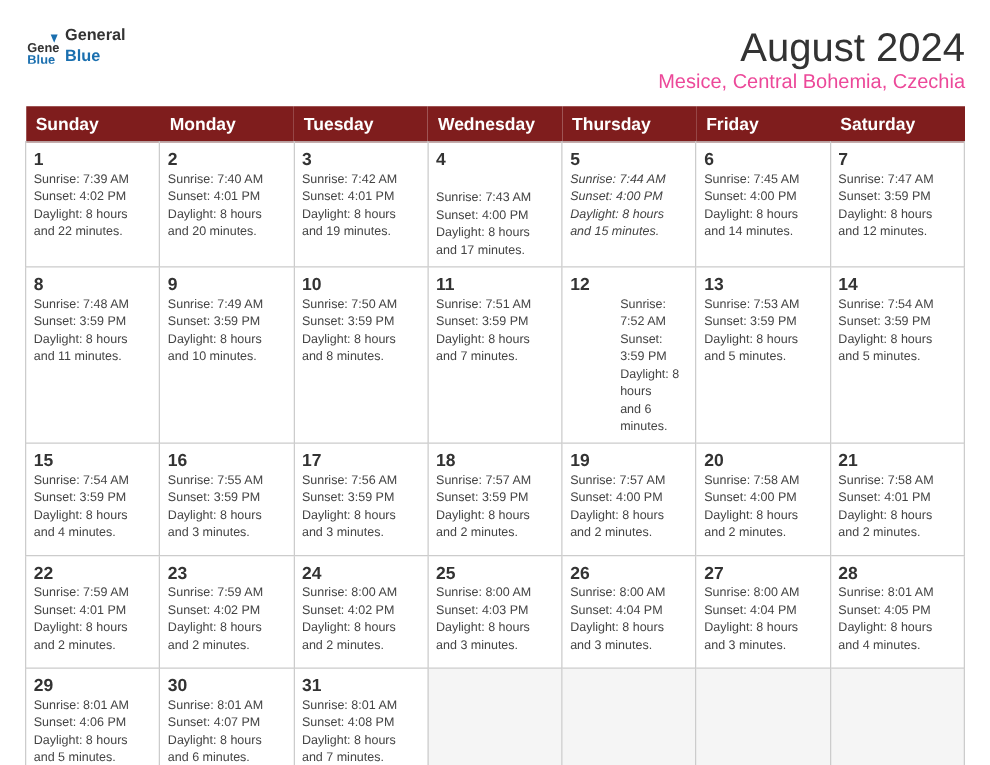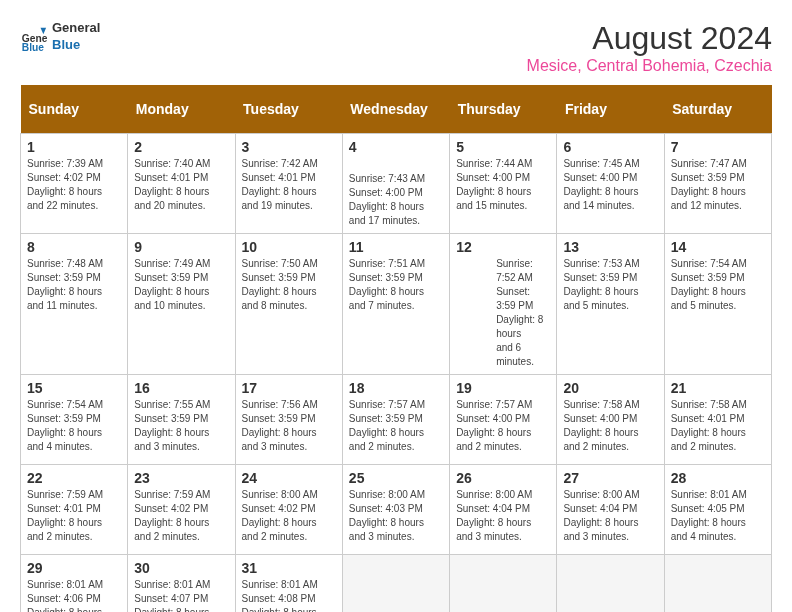--- a/index.html
+++ b/index.html
@@ -36,24 +36,24 @@
     .location-title {
       font-size: 16px;
       color: #ec4899;
     }
     table {
       width: 100%;
       border-collapse: collapse;
       table-layout: fixed;
     }
     th {
-      background-color: #a16207;
+      background-color: #7f1d1d;
       color: white;
       text-align: left;
-      padding: 16px 8px;
+      padding: 6px 8px;
       font-size: 14px;
       font-weight: bold;
     }
     td {
       border: 1px solid #ccc;
       vertical-align: top;
       padding: 5px 6px;
       font-size: 10.5px;
       color: #333;
       height: 90px;
@@ -130,21 +130,21 @@
         </td>
         <td>
           <div class="day-num">4</div>
           <div class="day-info" style="white-space: pre-line; margin-top: 17px;">Sunrise: 7:43 AM
 Sunset: 4:00 PM
 Daylight: 8 hours
 and 17 minutes.</div>
         </td>
         <td>
           <div class="day-num">5</div>
-          <div class="day-info" style="white-space: pre-line;">Sunrise: 7:44 AM
+          <div class="day-info" style="white-space: pre-line; font-style: italic;">Sunrise: 7:44 AM
 Sunset: 4:00 PM
 Daylight: 8 hours
 and 15 minutes.</div>
         </td>
         <td>
           <div class="day-num">6</div>
           <div class="day-info" style="white-space: pre-line;">Sunrise: 7:45 AM
 Sunset: 4:00 PM
 Daylight: 8 hours
 and 14 minutes.</div>

